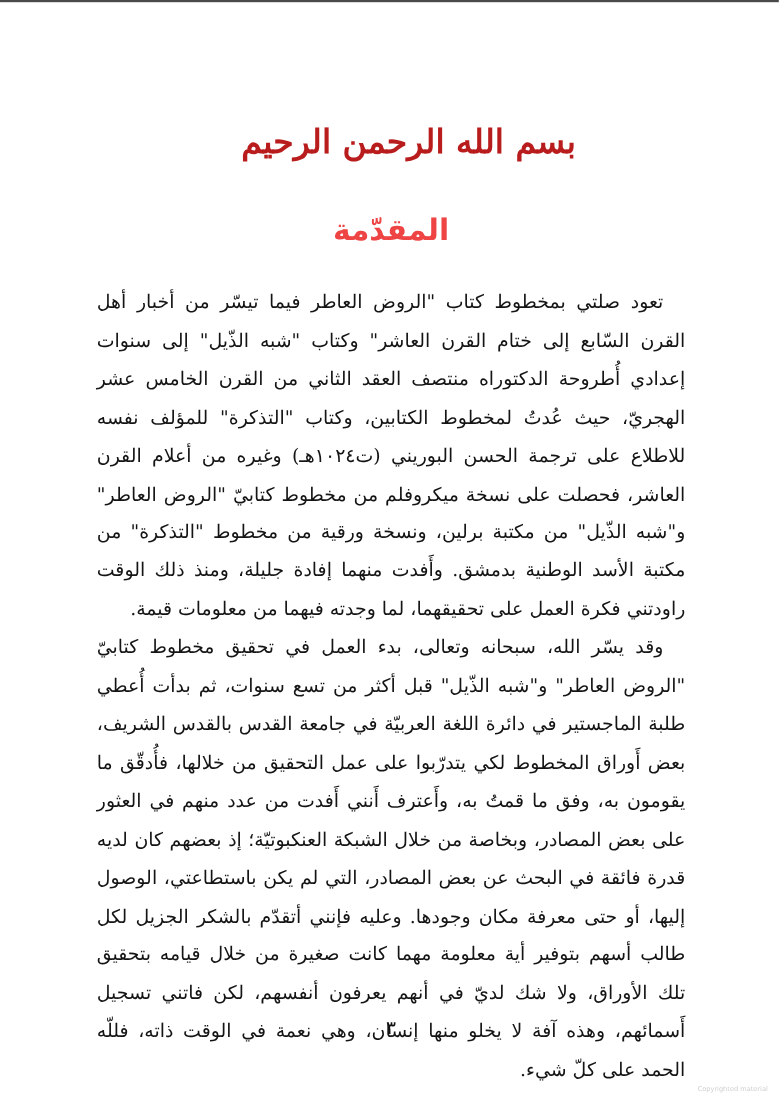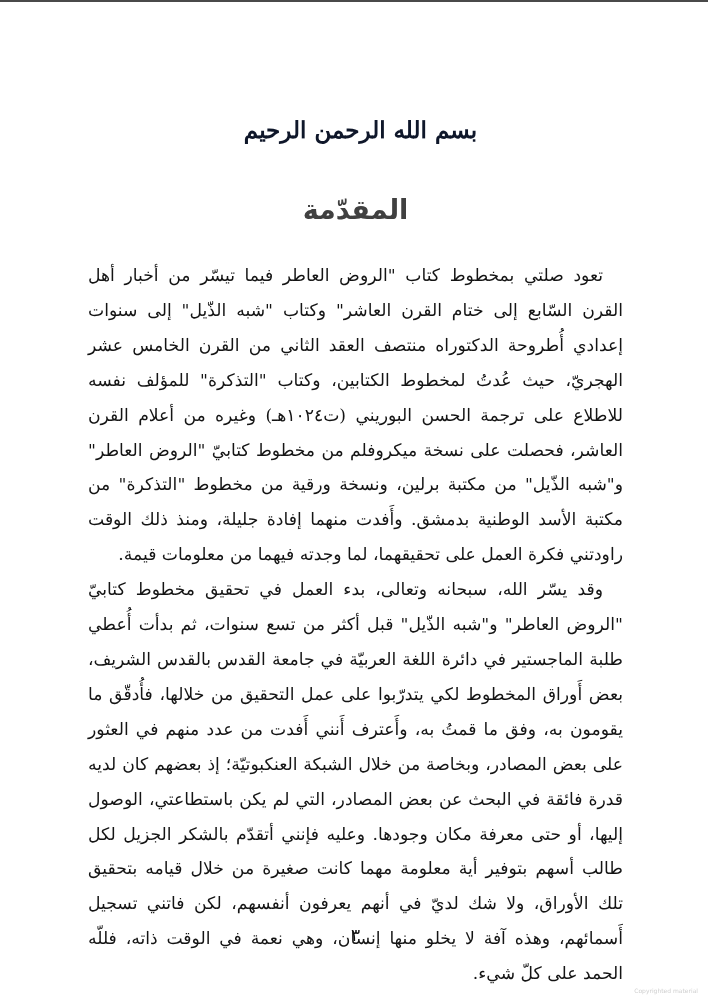--- a/index.html
+++ b/index.html
@@ -24,44 +24,44 @@
   .page {
     position: absolute;
     left: 88px;
     top: 0;
     width: 535px;
     direction: rtl;
   }
   .basmala {
     position: absolute;
     top: 108px;
-    left: 5px;
+    left: 16px;
     width: 535px;
     text-align: center;
     font-family: "DejaVu Serif", serif;
-    font-size: 23px;
+    font-size: 30px;
     font-weight: bold;
     letter-spacing: 0;
     line-height: 44px;
-    color: #0f172a;
+    color: #b91c1c;
   }
   .basmala .stretch {
     display: inline-block;
   }
   .chapter-title {
     position: absolute;
     top: 190px;
     left: 0;
     width: 535px;
     text-align: center;
     font-family: "DejaVu Sans", sans-serif;
     font-weight: bold;
     font-size: 27px;
     line-height: 40px;
-    color: #404040;
+    color: #ef4444;
   }
   .body-text {
     position: absolute;
     top: 258px;
     left: 0;
     width: 535px;
     font-family: "DejaVu Serif", "Liberation Serif", serif;
     font-size: 17.2px;
     line-height: 34.9px;
     text-align: justify;

